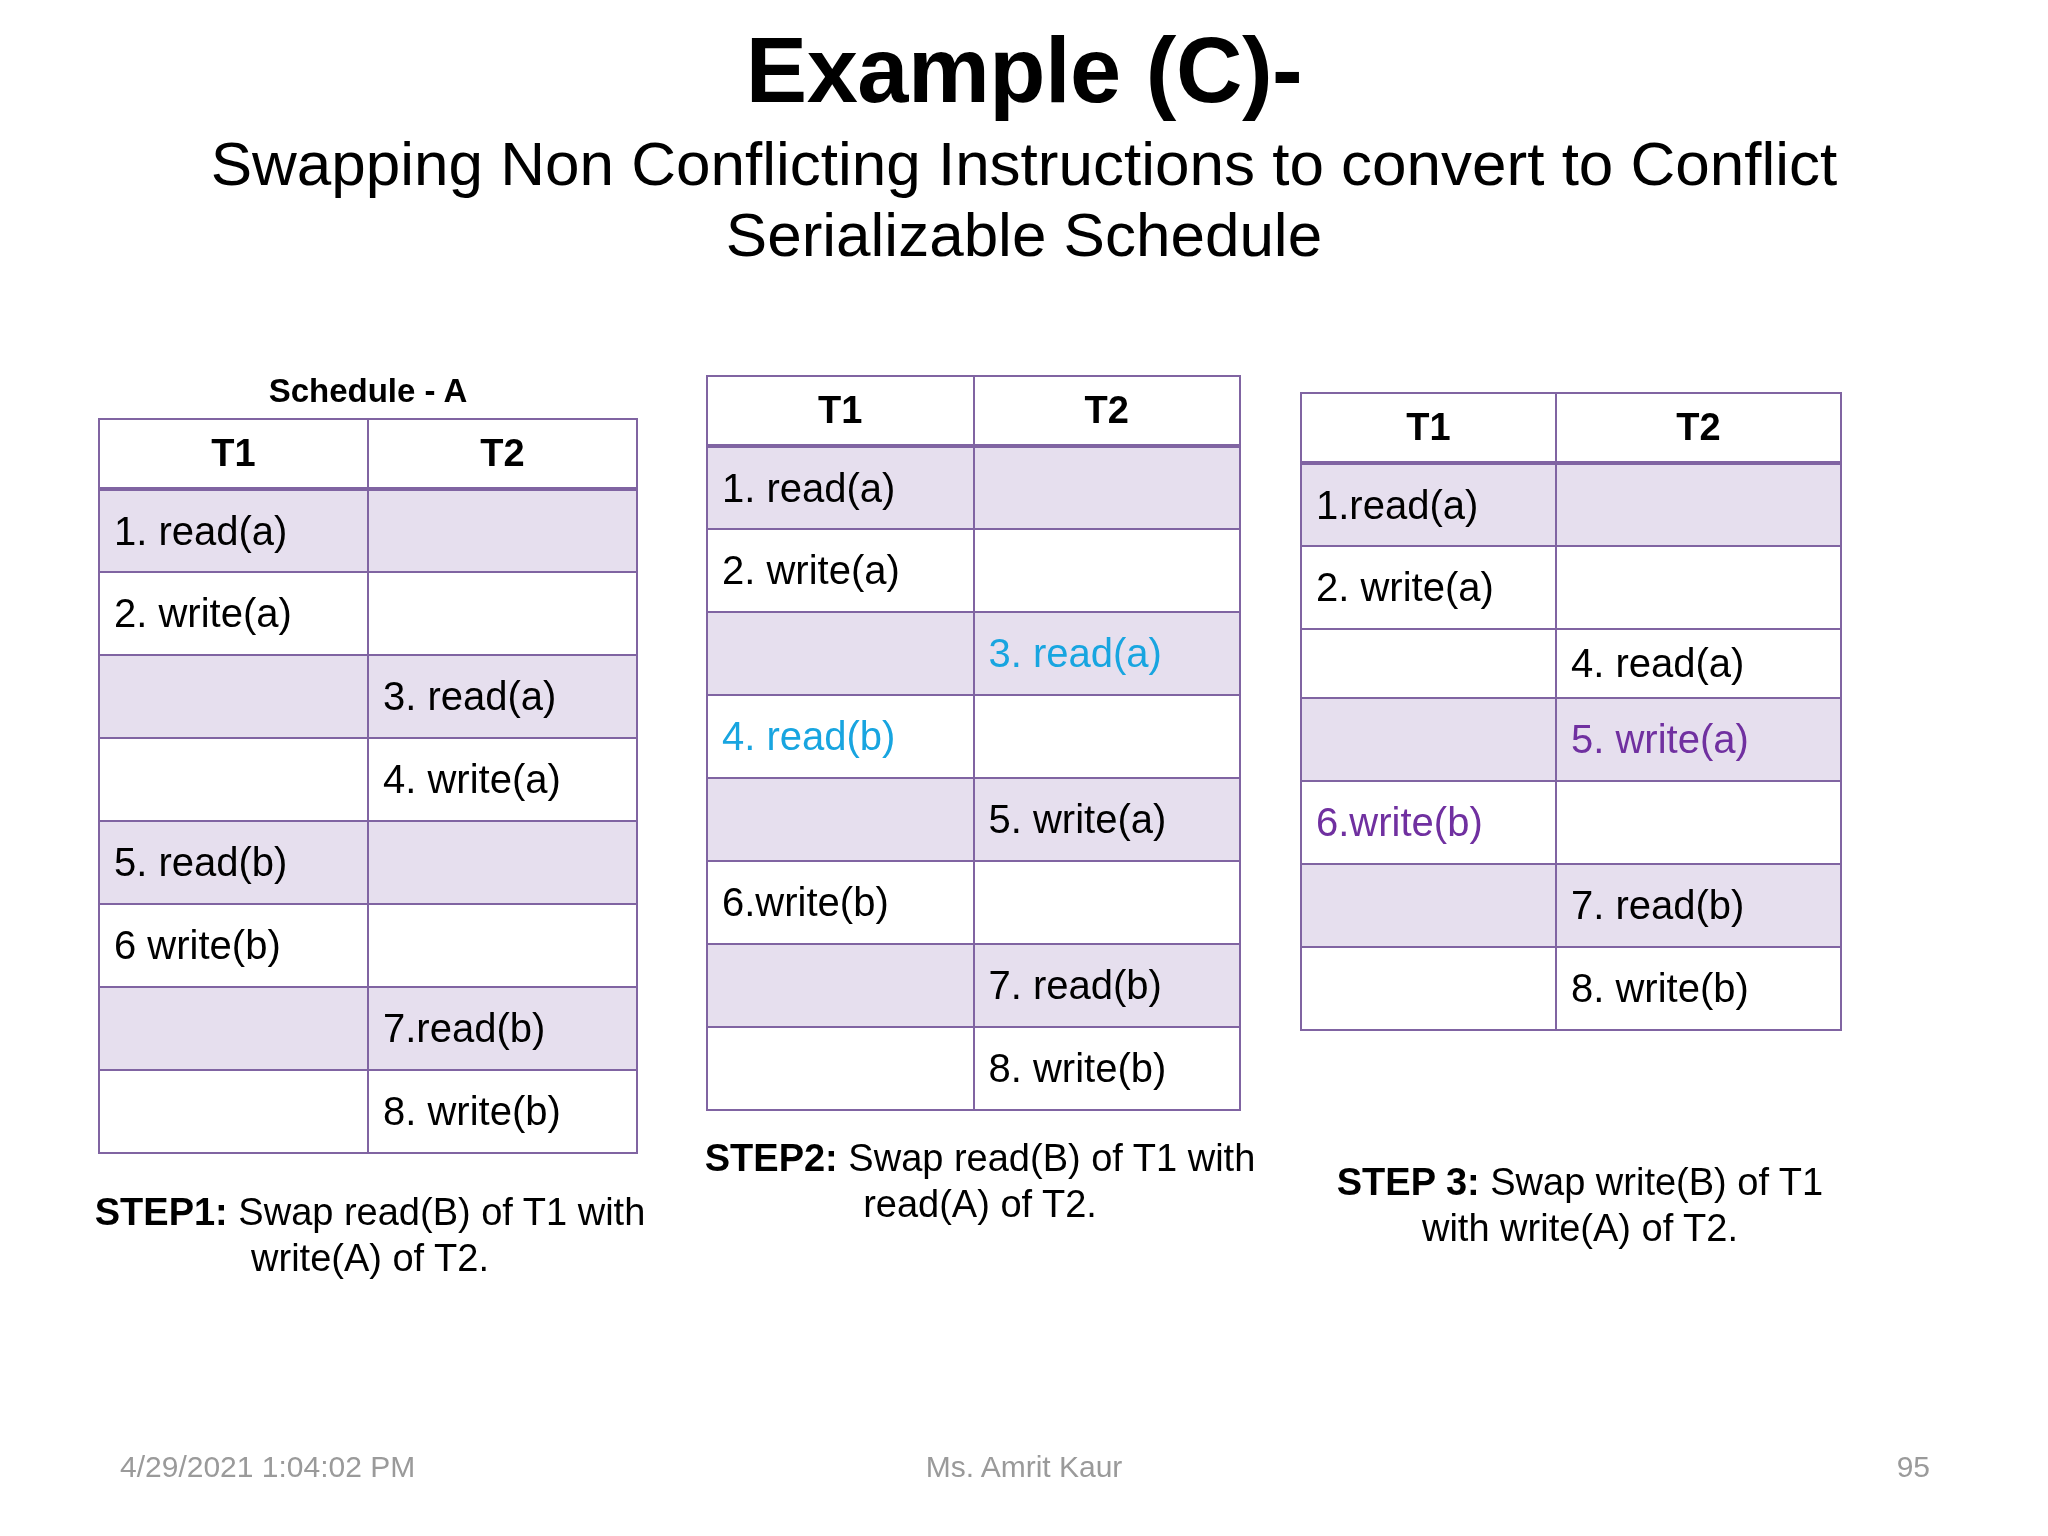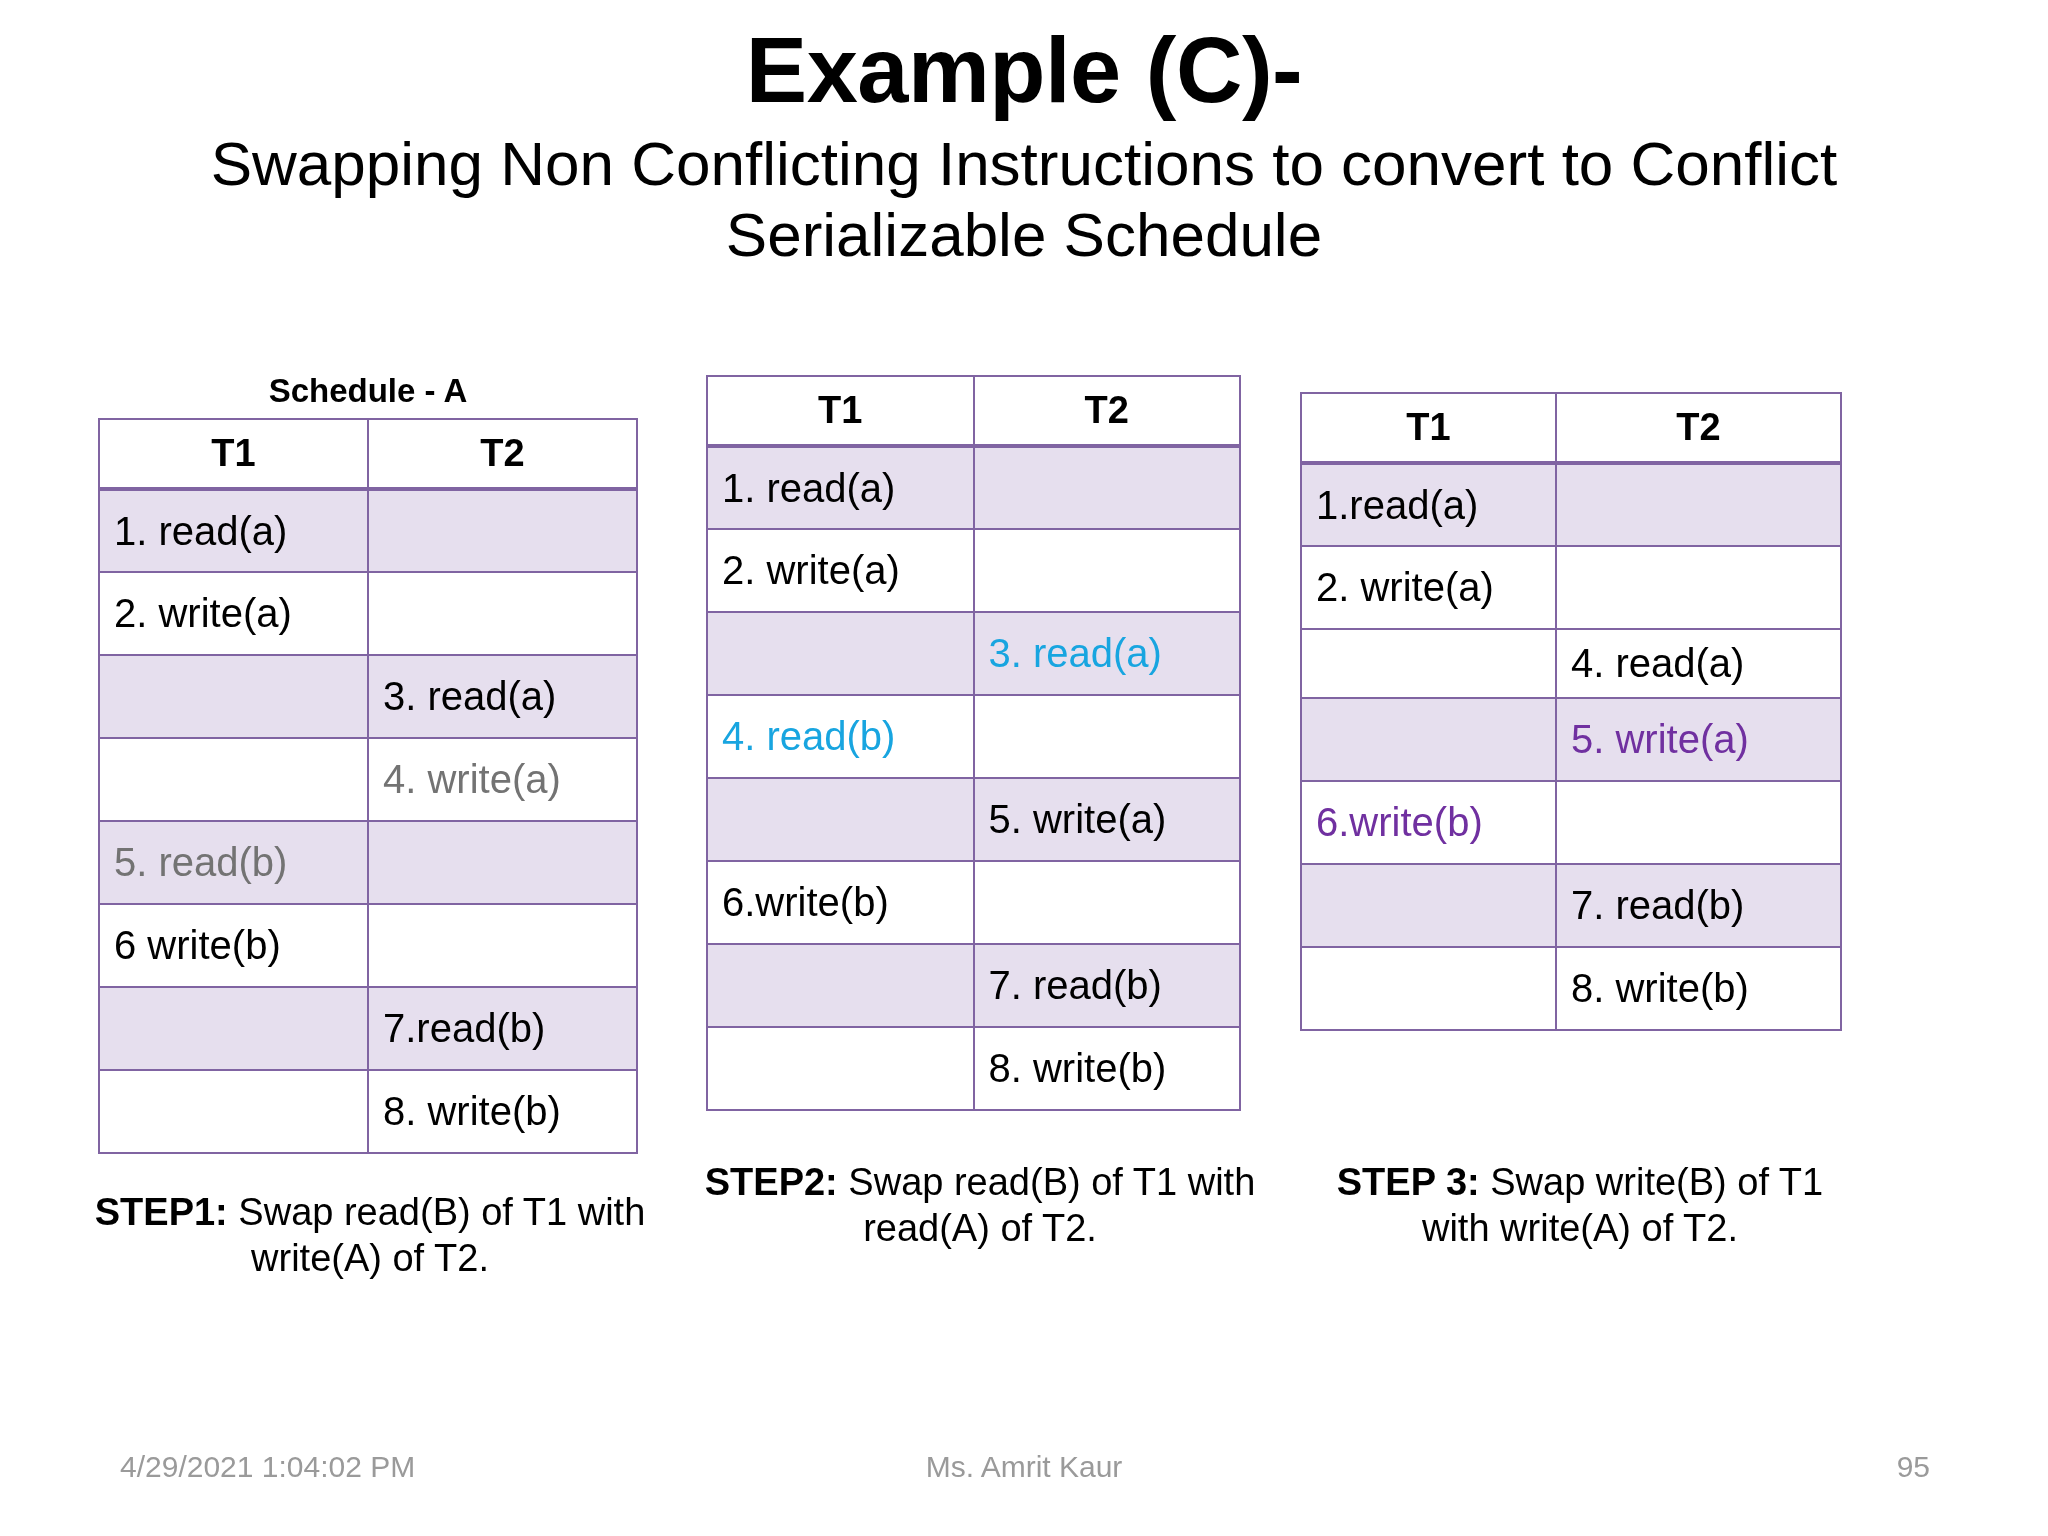--- a/index.html
+++ b/index.html
@@ -69,21 +69,21 @@
     font-size: 38px;
     background: #ffffff;
   }
   table.sched tr.shaded td {
     background: #E6DFEE;
   }
   table.sched tr.hdr th {
     border-bottom: 4px solid #8064A2;
   }
   td.b  { font-weight: bold; }
-  td.green  { color: #737373; font-weight: bold; }
+  td.green  { color: #000000; font-weight: bold; }
   td.blue   { color: #18A5E0; font-weight: bold; }
   td.purple { color: #7030A0; font-weight: bold; }
 
   .step-caption {
     position: absolute;
     text-align: center;
     font-size: 38px;
     line-height: 1.2;
   }
   .step-caption b { font-weight: bold; }
@@ -204,21 +204,21 @@
           <td class=""></td>
           <td class="">7. read(b)</td>
         </tr>
         <tr style="height: 83px;">
           <td class=""></td>
           <td class="">8. write(b)</td>
         </tr>
       </tbody>
   </table>
 </div>
-<div class="step-caption" id="cap-2" style="left:700px; top:1160px; width:560px;">
+<div class="step-caption" id="cap-2" style="left:700px; top:1136px; width:560px;">
   <b>STEP2:</b><span> Swap read(B) of T1 with read(A) of T2.</span>
 </div>
 
 <div class="table-block" id="block-3" style="left:1300px; top:392px; width:540px;">
   <table class="sched" id="tbl3" style="width:540px;">
     <colgroup>
         <col style="width:255px">
         <col style="width:285px">
       </colgroup>
     <thead>

